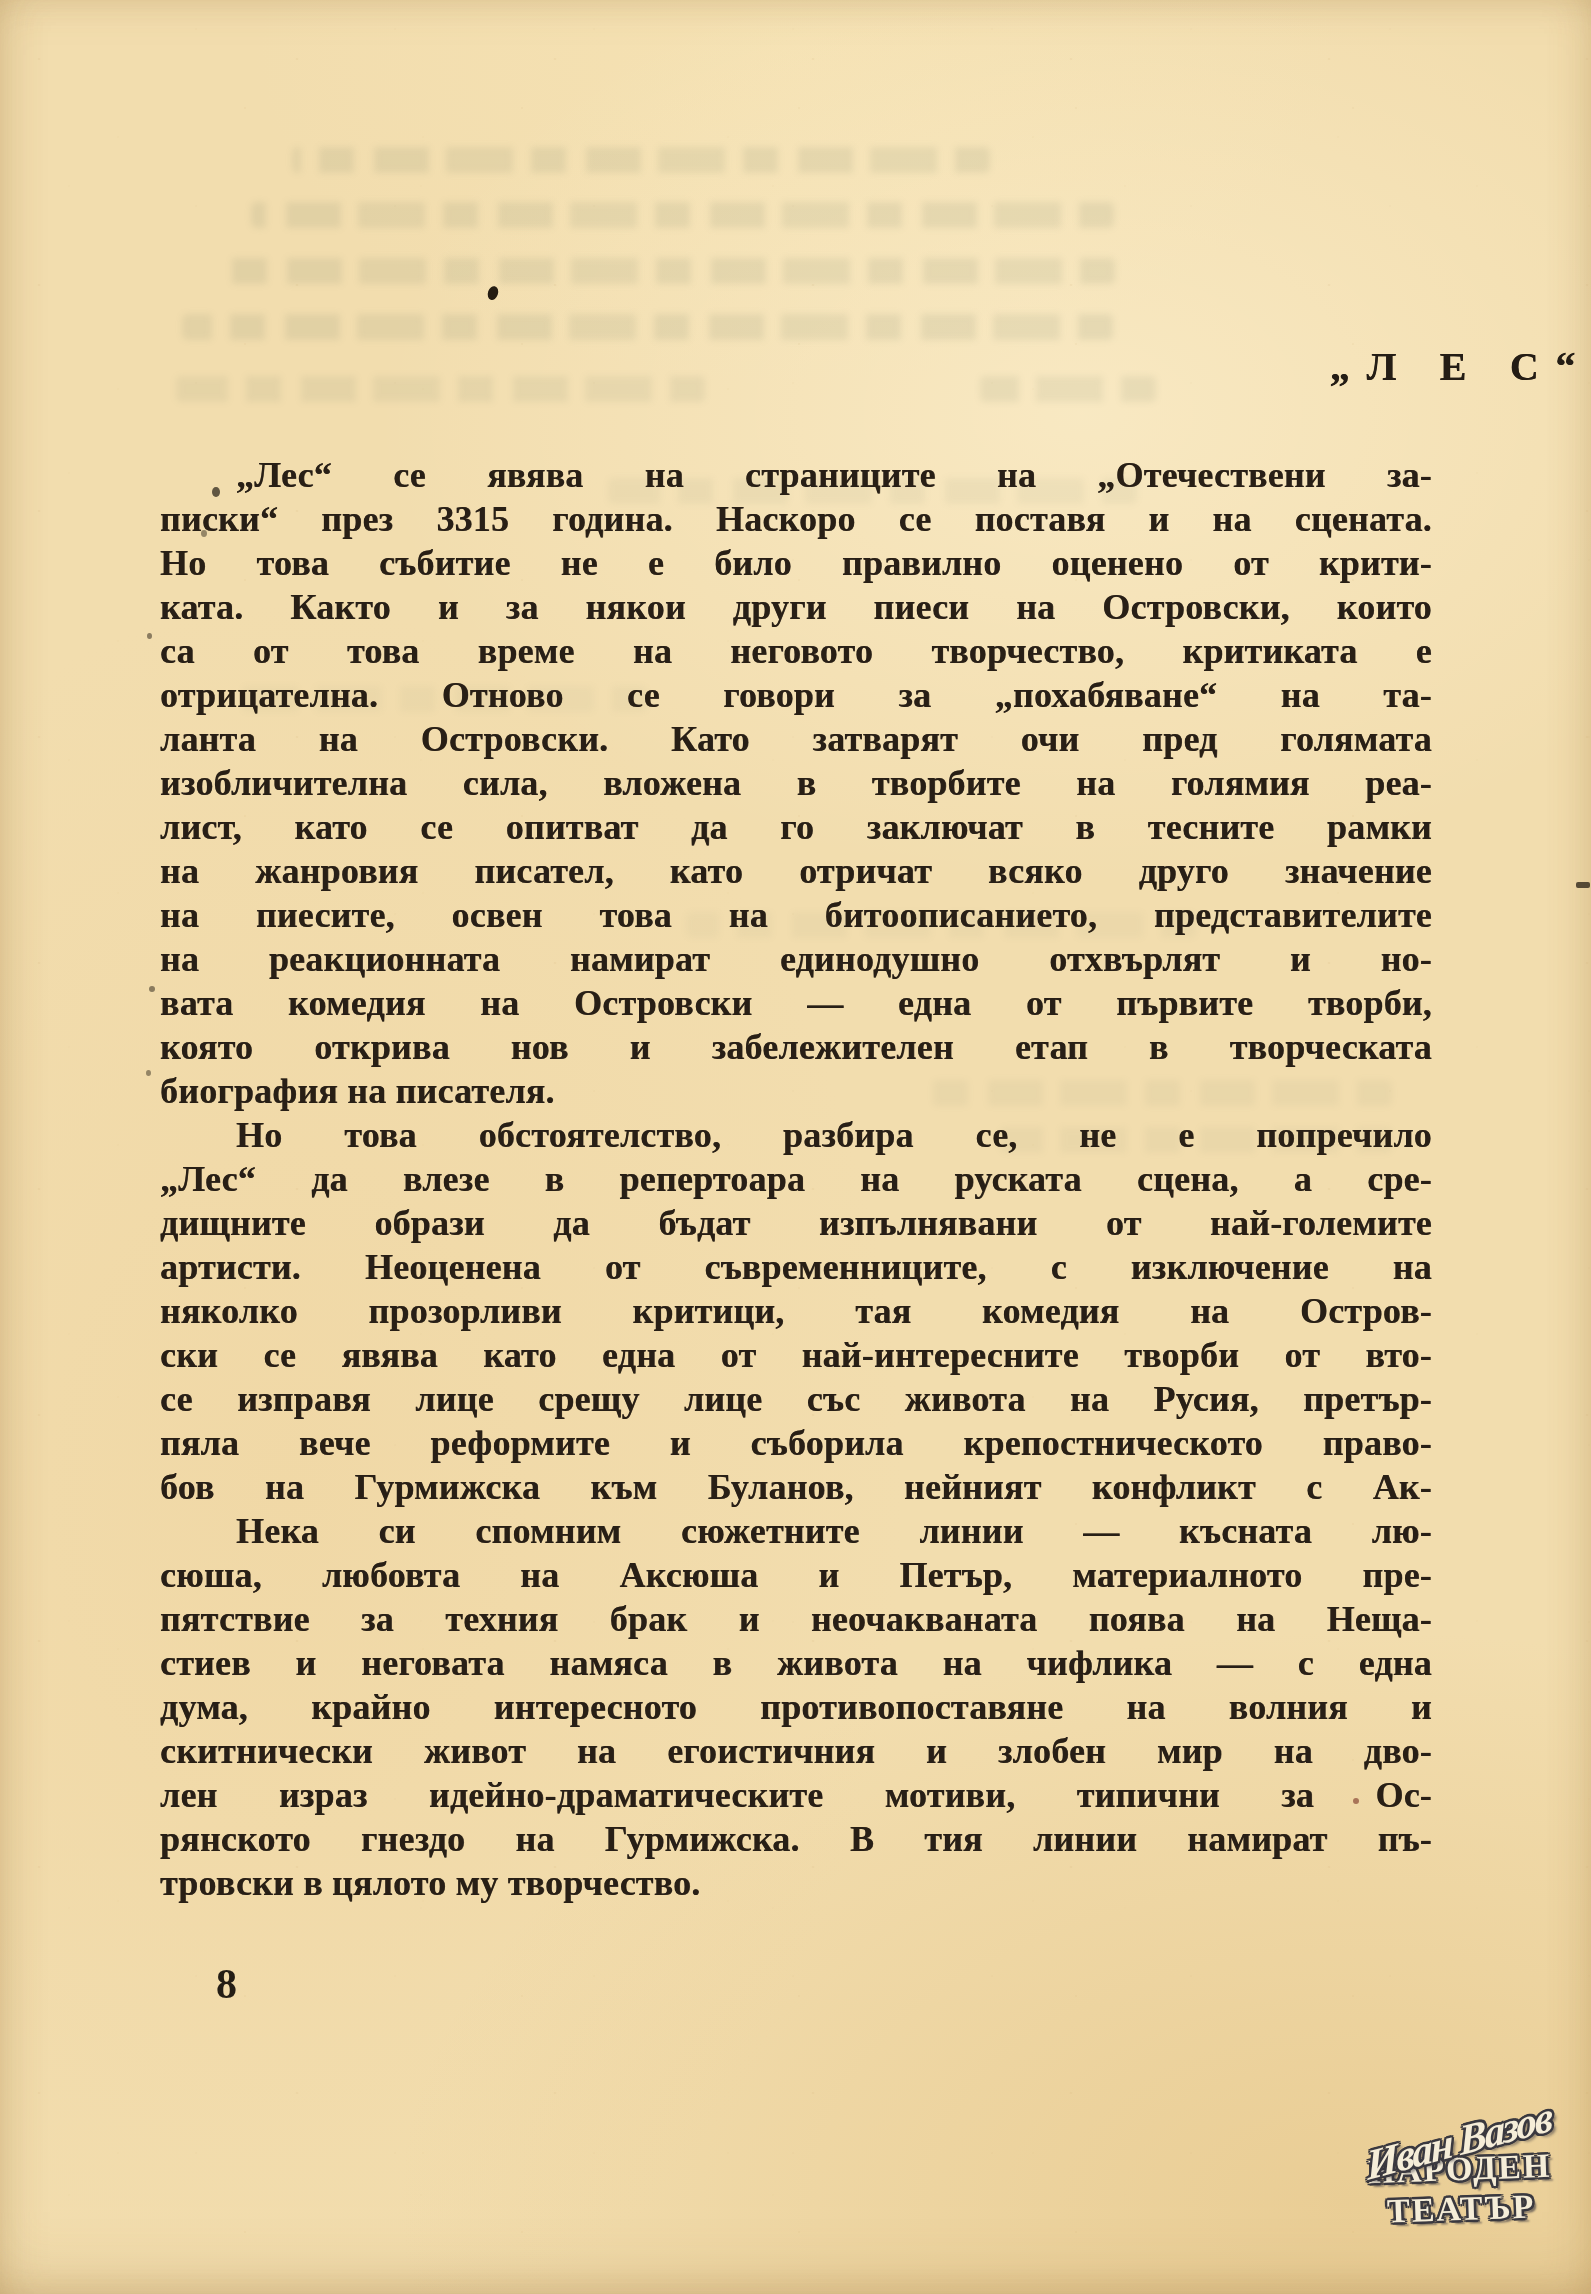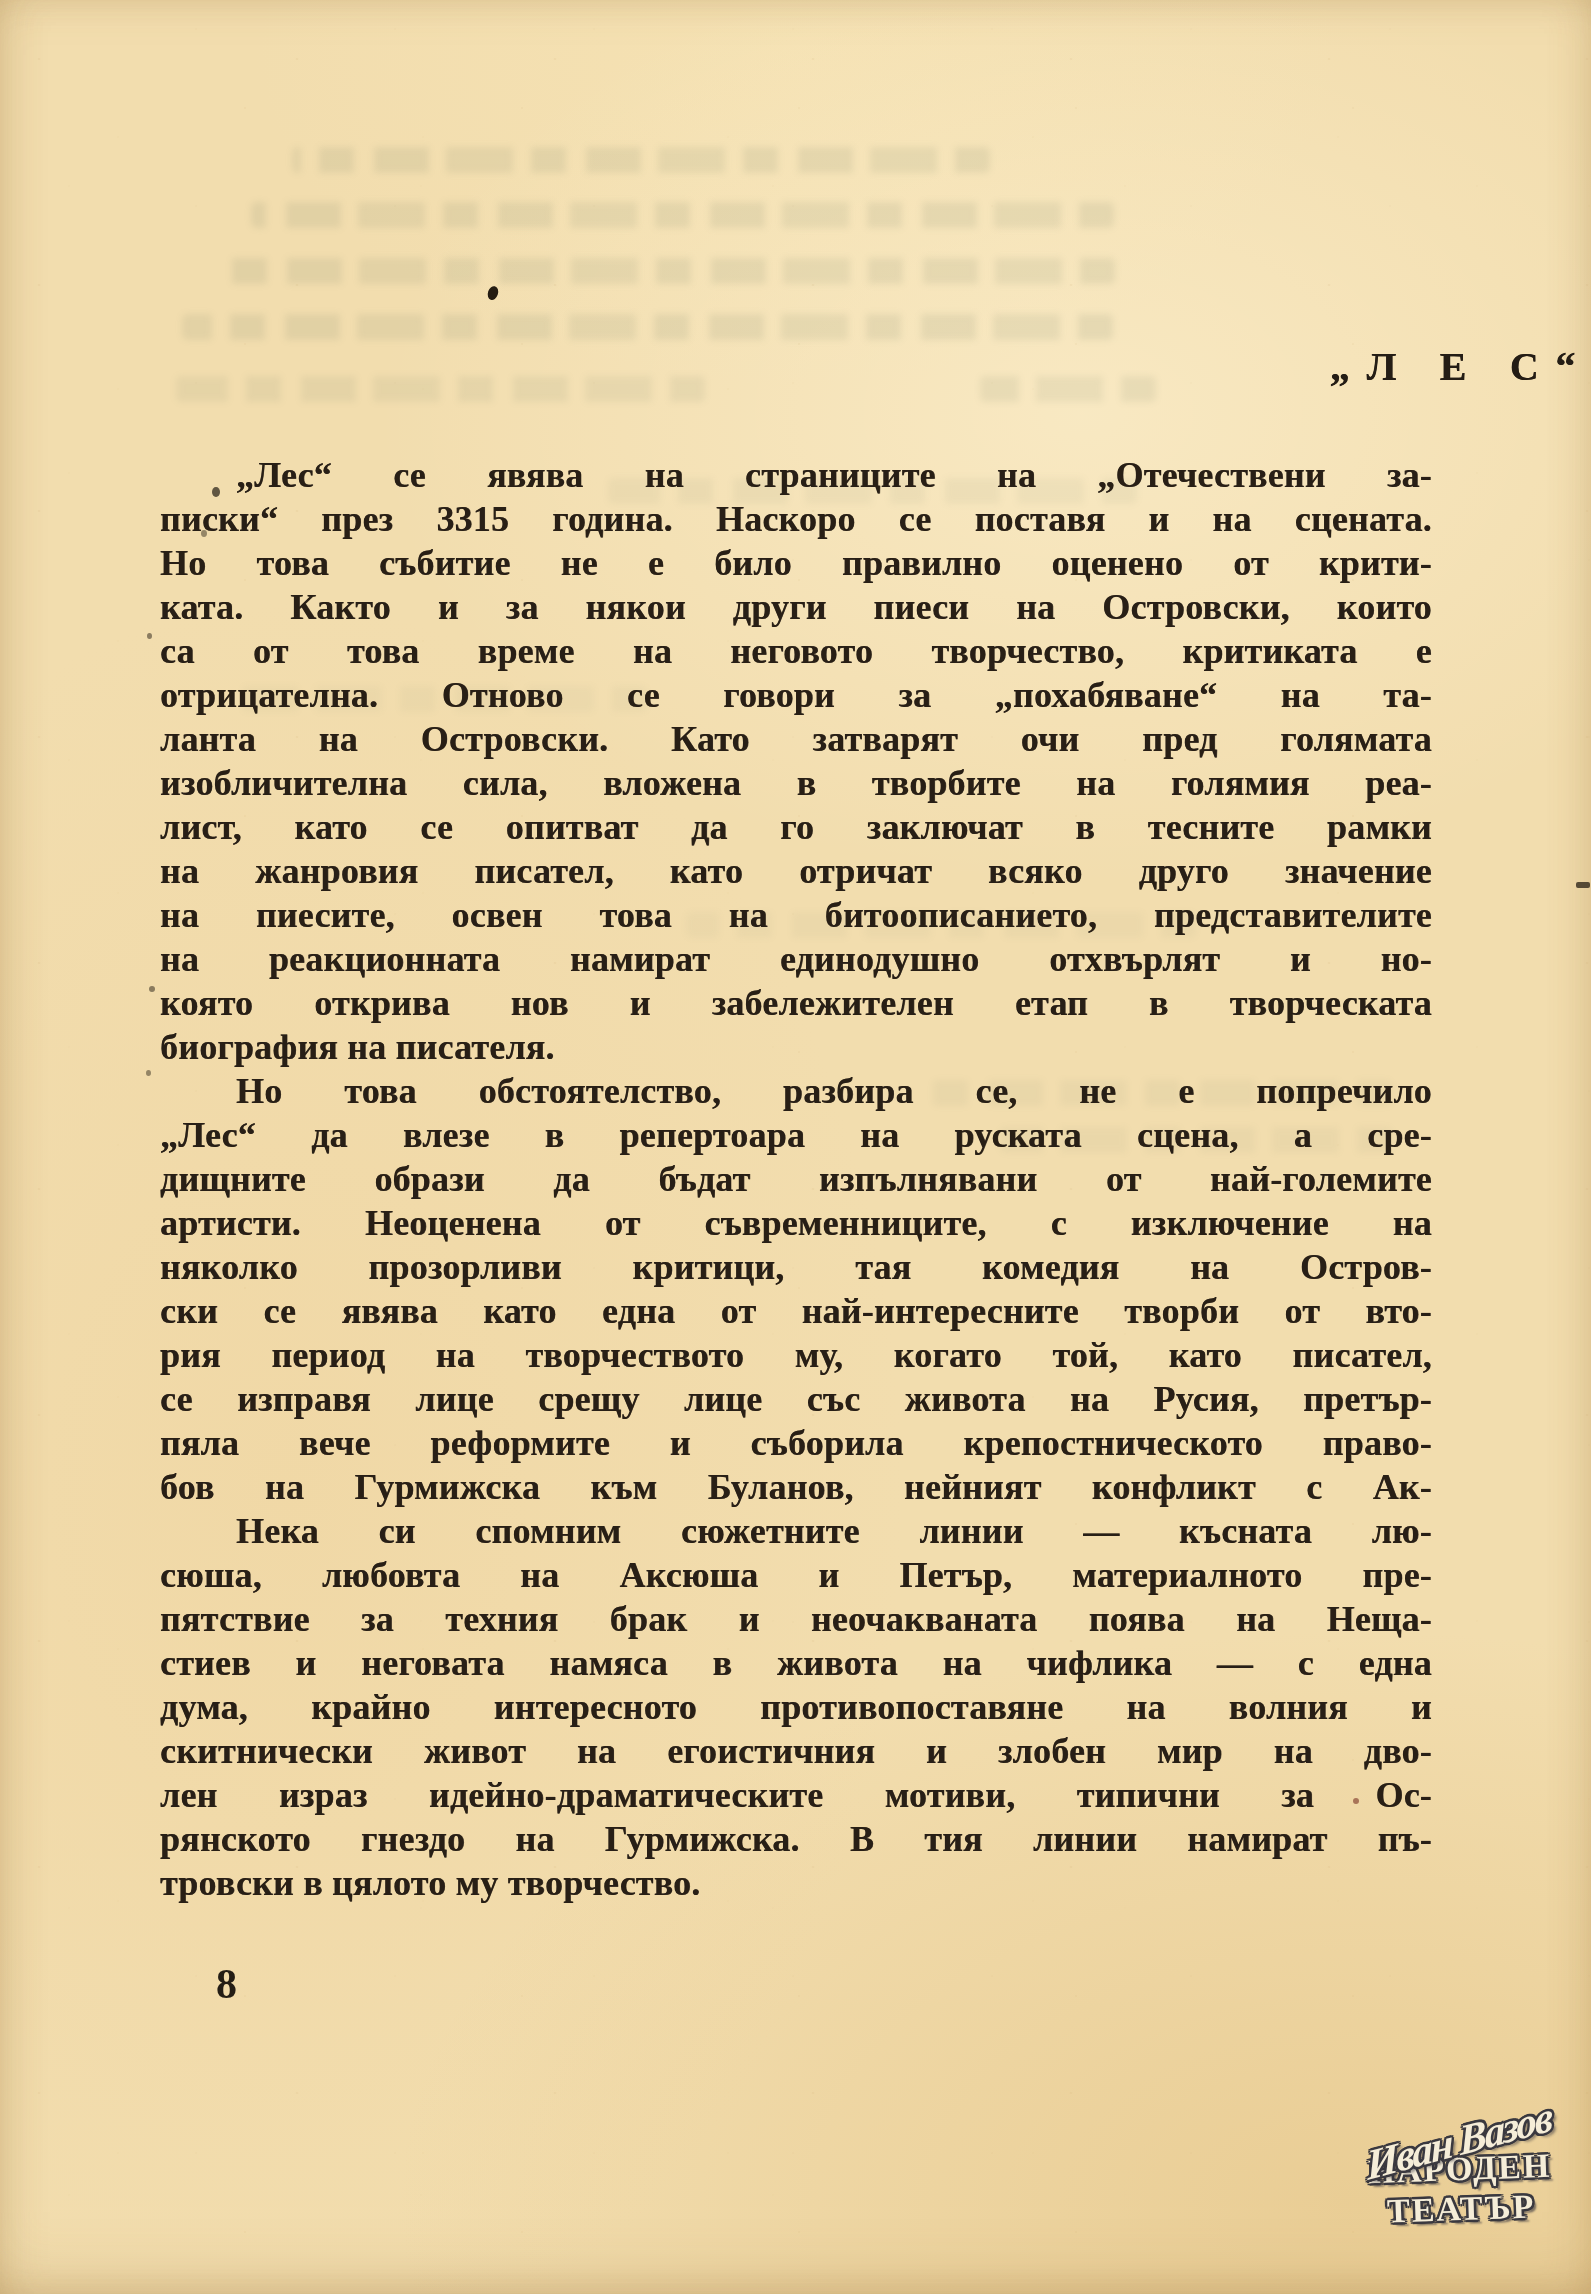--- a/index.html
+++ b/index.html
@@ -116,29 +116,29 @@
       <div class="tline">Но това събитие не е било правилно оценено от крити-</div>
       <div class="tline">ката. Както и за някои други пиеси на Островски, които</div>
       <div class="tline">са от това време на неговото творчество, критиката е</div>
       <div class="tline">отрицателна. Отново се говори за „похабяване“ на та-</div>
       <div class="tline">ланта на Островски. Като затварят очи пред голямата</div>
       <div class="tline">изобличителна сила, вложена в творбите на голямия реа-</div>
       <div class="tline">лист, като се опитват да го заключат в тесните рамки</div>
       <div class="tline">на жанровия писател, като отричат всяко друго значение</div>
       <div class="tline">на пиесите, освен това на битоописанието, представителите</div>
       <div class="tline">на реакционната намират единодушно отхвърлят и но-</div>
+      <div class="tline">вата комедия на Островски — една от първите творби,</div>
       <div class="tline">която открива нов и забележителен етап в творческата</div>
       <div class="tline plast">биография на писателя.</div>
       <div class="tline first">Но това обстоятелство, разбира се, не е попречило</div>
       <div class="tline">„Лес“ да влезе в репертоара на руската сцена, а сре-</div>
       <div class="tline">дищните образи да бъдат изпълнявани от най-големите</div>
       <div class="tline">артисти. Неоценена от съвременниците, с изключение на</div>
       <div class="tline">няколко прозорливи критици, тая комедия на Остров-</div>
       <div class="tline">ски се явява като една от най-интересните творби от вто-</div>
-      <div class="tline">рия период на творчеството му, когато той, като писател,</div>
       <div class="tline">се изправя лице срещу лице със живота на Русия, претър-</div>
       <div class="tline">пяла вече реформите и съборила крепостническото право-</div>
       <div class="tline">бов на Гурмижска към Буланов, нейният конфликт с Ак-</div>
       <div class="tline first">Нека си спомним сюжетните линии — късната лю-</div>
       <div class="tline">сюша, любовта на Аксюша и Петър, материалното пре-</div>
       <div class="tline">пятствие за техния брак и неочакваната поява на Неща-</div>
       <div class="tline">стиев и неговата намяса в живота на чифлика — с една</div>
       <div class="tline">дума, крайно интересното противопоставяне на волния и</div>
       <div class="tline">скитнически живот на егоистичния и злобен мир на дво-</div>
       <div class="tline">лен израз идейно-драматическите мотиви, типични за Ос-</div>

